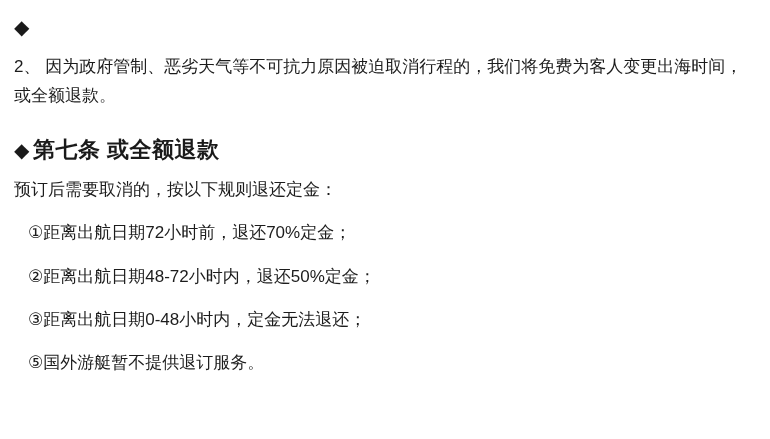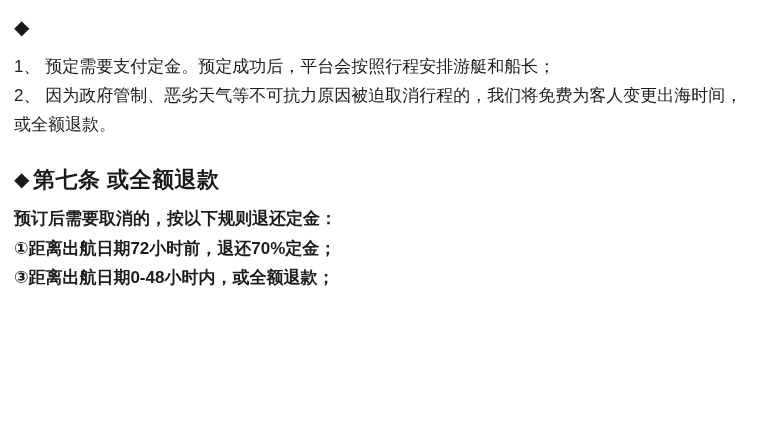--- a/index.html
+++ b/index.html
@@ -57,51 +57,51 @@
   }
   .para {
     margin: 0;
     white-space: pre-wrap;
   }
   .list-block {
     font-size: 17px;
     line-height: 1.72;
     color: #1c1c1c;
     margin-top: 10px;
-    font-weight: bold;
   }
   .list-line {
-    margin: 0;
+    margin: 14px;
     white-space: pre-wrap;
   }
   .intro-line {
     margin: 0;
     white-space: pre-wrap;
   }
 </style>
 </head>
 <body>
 
 <div class="page">
 
   <div class="section">
     <div class="heading heading-1">
       <span class="diamond">◆</span>
     </div>
     <div class="body-block">
-      <p class="para">1、 预定需要支付定金。预定成功后，平台会按照行程安排游艇和船长；</p>
       <p class="para">2、 因为政府管制、恶劣天气等不可抗力原因被迫取消行程的，我们将免费为客人变更出海时间，或全额退款。</p>
     </div>
   </div>
 
   <div class="section">
     <div class="heading heading-2">
       <span class="diamond">◆</span>
       <span class="htitle">第七条 或全额退款</span>
     </div>
     <div class="list-block">
       <p class="intro-line">预订后需要取消的，按以下规则退还定金：</p>
       <p class="list-line">①距离出航日期72小时前，退还70%定金；</p>
-      <p class="list-line">③距离出航日期0-48小时内，或全额退款；</p>
+      <p class="list-line">②距离出航日期48-72小时内，退还50%定金；</p>
+      <p class="list-line">③距离出航日期0-48小时内，定金无法退还；</p>
+      <p class="list-line">⑤国外游艇暂不提供退订服务。</p>
     </div>
   </div>
 
 </div>
 
 </body></html>

